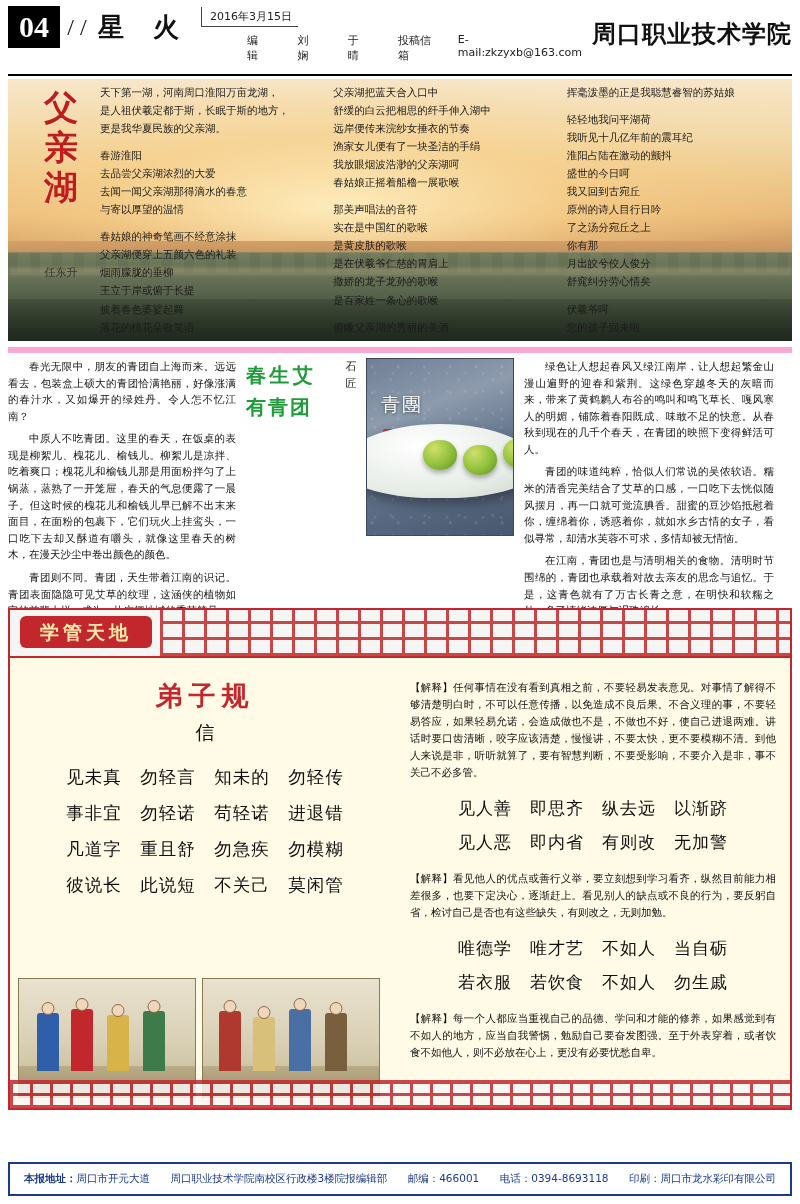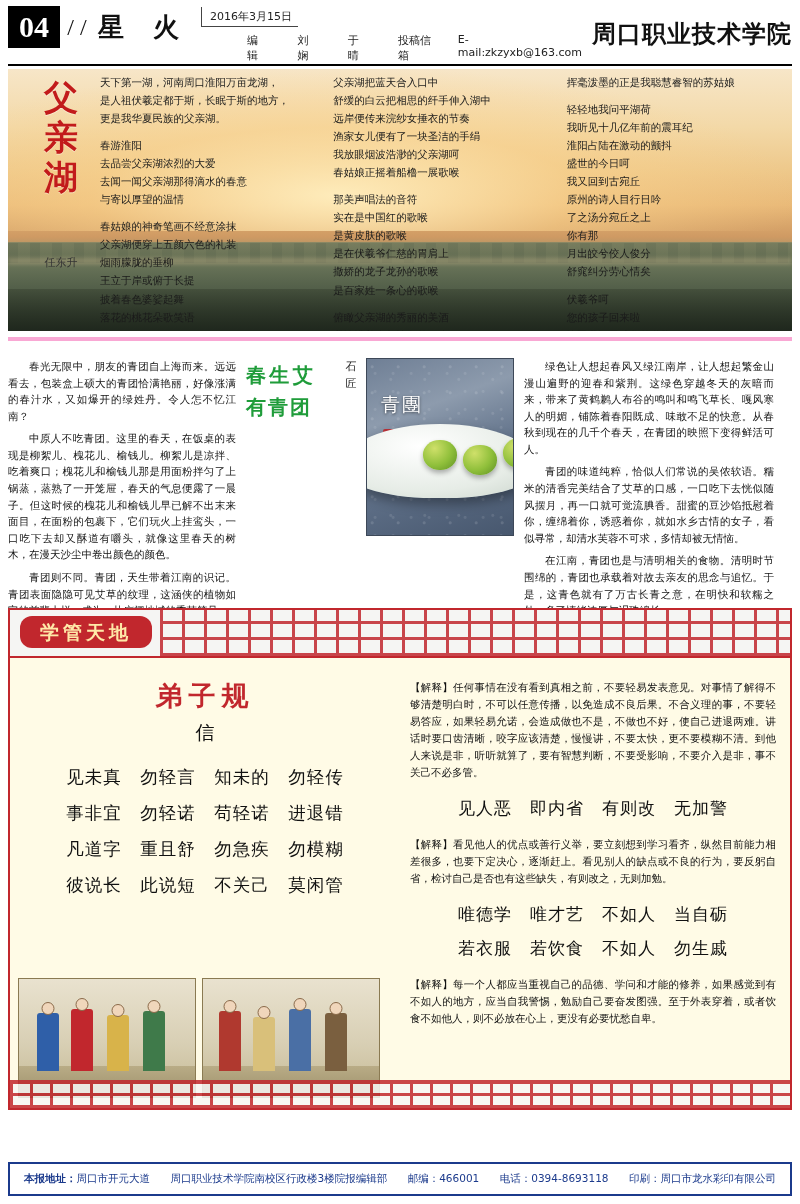--- a/index.html
+++ b/index.html
@@ -7,21 +7,21 @@
     width:800px;height:1204px;
     background:#ffffff;
     font-family:"DejaVu Sans","Liberation Sans",sans-serif;
     color:#111;
     position:relative;
     overflow:hidden;
   }
   .page{position:relative;width:800px;height:1204px;box-sizing:border-box;padding:6px 8px;}
 
   
-  .masthead{display:flex;align-items:stretch;height:56px;border-bottom:2px solid #000;padding-bottom:2px;}
+  .masthead{display:flex;align-items:stretch;height:56px;border-bottom:2px solid #000;padding-bottom:12px;}
   .page-num{
     width:52px;height:42px;background:#000;color:#fff;
     font-size:30px;line-height:42px;text-align:center;font-weight:bold;
     font-family:"Liberation Serif",serif;
   }
   .slashes{width:34px;font-size:24px;color:#111;line-height:42px;text-align:center;font-family:"Liberation Serif",serif;}
   .paper-name{
     font-size:26px;font-weight:bold;letter-spacing:10px;line-height:42px;
     font-family:"DejaVu Sans",sans-serif;color:#111;padding-left:4px;padding-right:12px;
   }
@@ -56,21 +56,21 @@
     color:#c21b1b;font-family:"DejaVu Sans",sans-serif;
     text-shadow:0 1px 0 rgba(255,255,255,.4);
   }
   .poem-author{position:absolute;left:26px;top:186px;width:54px;font-size:11px;color:#333;text-align:center;line-height:1.4;}
   .poem-cols{position:absolute;left:92px;top:4px;right:6px;display:flex;gap:14px;font-size:10.5px;line-height:1.72;color:#1a1a1a;}
   .poem-col{flex:1;}
   .poem-col p{margin:0;}
   .poem-gap{height:9px;}
 
   
-  .mid{display:flex;margin-top:6px;border-top:4px solid #f9a8d4;padding-top:17px;gap:10px;height:242px;}
+  .mid{display:flex;margin-top:6px;border-top:6px solid #f9a8d4;padding-top:5px;gap:10px;height:242px;}
   .mid-col{font-size:10.5px;line-height:1.58;color:#141414;text-align:justify;}
   .mid-col p{margin:0 0 6px 0;text-indent:2em;}
   .mid-left{width:228px;}
   .mid-center{width:268px;display:flex;flex-direction:row;align-items:flex-start;}
   .mid-right{width:250px;}
   .art-title{font-size:20px;font-weight:bold;color:#1f9c3a;letter-spacing:2px;margin:2px 0 4px;font-family:"DejaVu Sans",sans-serif;}
   .art-title .b{color:#1f9c3a;}
   .art-byline{font-size:11px;color:#222;margin-bottom:5px;letter-spacing:3px;}
   .photo{
     width:246px;height:176px;position:relative;overflow:hidden;
@@ -106,21 +106,21 @@
   .meander{
     position:absolute;left:150px;right:0;top:0;bottom:0;
     background-image:
       repeating-linear-gradient(90deg,#c1272d 0 3px,transparent 3px 22px),
       repeating-linear-gradient(0deg,#c1272d 0 3px,transparent 3px 16px);
     opacity:.85;
   }
   .dzg-badge{
     position:absolute;left:10px;top:6px;width:132px;height:32px;background:#c1272d;
     color:#ffe9a8;font-size:19px;font-weight:bold;letter-spacing:4px;text-align:center;line-height:32px;
-    border-radius:12px;font-family:"DejaVu Sans",sans-serif;
+    border-radius:6px;font-family:"DejaVu Sans",sans-serif;
   }
   .dzg-body{display:flex;height:448px;}
   .dzg-left{width:396px;position:relative;padding:8px 10px 0 10px;box-sizing:border-box;}
   .dzg-right{width:396px;padding:10px 14px 0 10px;box-sizing:border-box;font-size:10.5px;line-height:1.62;color:#141414;text-align:justify;}
   .dzg-title{font-size:27px;font-weight:bold;color:#c1272d;text-align:center;letter-spacing:6px;margin:12px 0 2px;}
   .dzg-sub{font-size:19px;color:#111;text-align:center;margin:6px 0 14px;}
   .verse{font-size:17.5px;line-height:2.05;color:#111;text-align:center;letter-spacing:1px;}
   .verse div{white-space:nowrap;}
   .pic-row{position:absolute;left:8px;bottom:8px;display:flex;gap:6px;}
   .pic{width:176px;height:118px;border:1px solid #8a7a52;position:relative;overflow:hidden;
@@ -312,20 +312,21 @@
             <div class="fig" style="left:122px;height:58px;background:#7a5f3f;">
                 <div class="head"></div>
               </div>
           </div>
         </div>
       </div>
 
       <div class="dzg-right">
         <p class="note">【解释】任何事情在没有看到真相之前，不要轻易发表意见。对事情了解得不够清楚明白时，不可以任意传播，以免造成不良后果。不合义理的事，不要轻易答应，如果轻易允诺，会造成做也不是，不做也不好，使自己进退两难。讲话时要口齿清晰，咬字应该清楚，慢慢讲，不要太快，更不要模糊不清。到他人来说是非，听听就算了，要有智慧判断，不要受影响，不要介入是非，事不关己不必多管。</p>
         <div class="verse2" id="dzgR1">
+            <div>见人善　即思齐　纵去远　以渐跻</div>
             <div>见人恶　即内省　有则改　无加警</div>
           </div>
         <p class="note">【解释】看见他人的优点或善行义举，要立刻想到学习看齐，纵然目前能力相差很多，也要下定决心，逐渐赶上。看见别人的缺点或不良的行为，要反躬自省，检讨自己是否也有这些缺失，有则改之，无则加勉。</p>
         <div class="verse2" id="dzgR2">
             <div>唯德学　唯才艺　不如人　当自砺</div>
             <div>若衣服　若饮食　不如人　勿生戚</div>
           </div>
         <p class="note">【解释】每一个人都应当重视自己的品德、学问和才能的修养，如果感觉到有不如人的地方，应当自我警惕，勉励自己要奋发图强。至于外表穿着，或者饮食不如他人，则不必放在心上，更没有必要忧愁自卑。</p>
       </div>
     </div>

